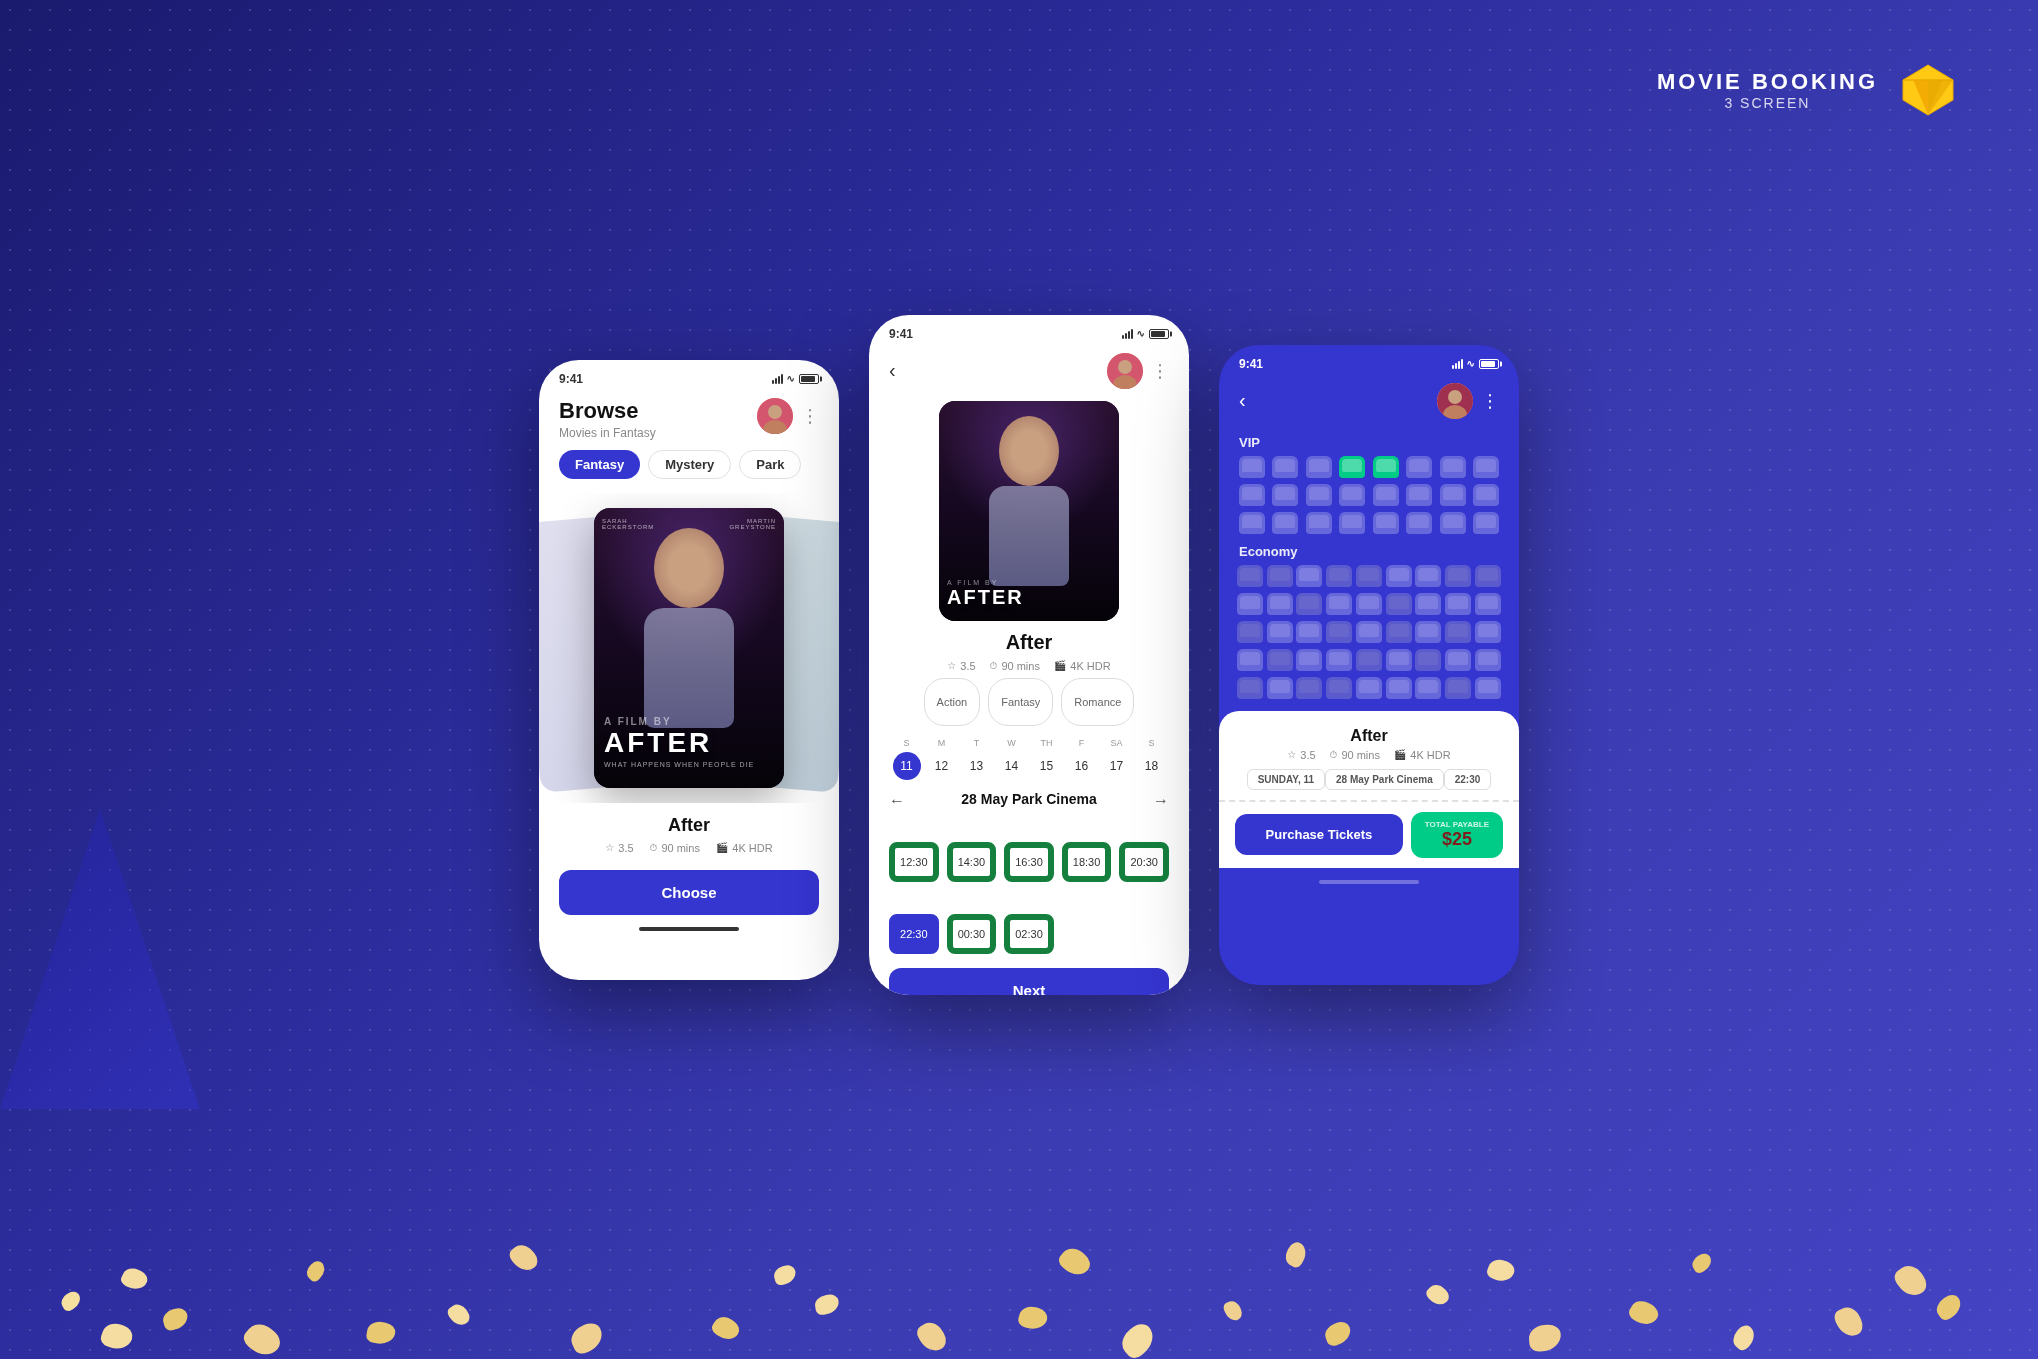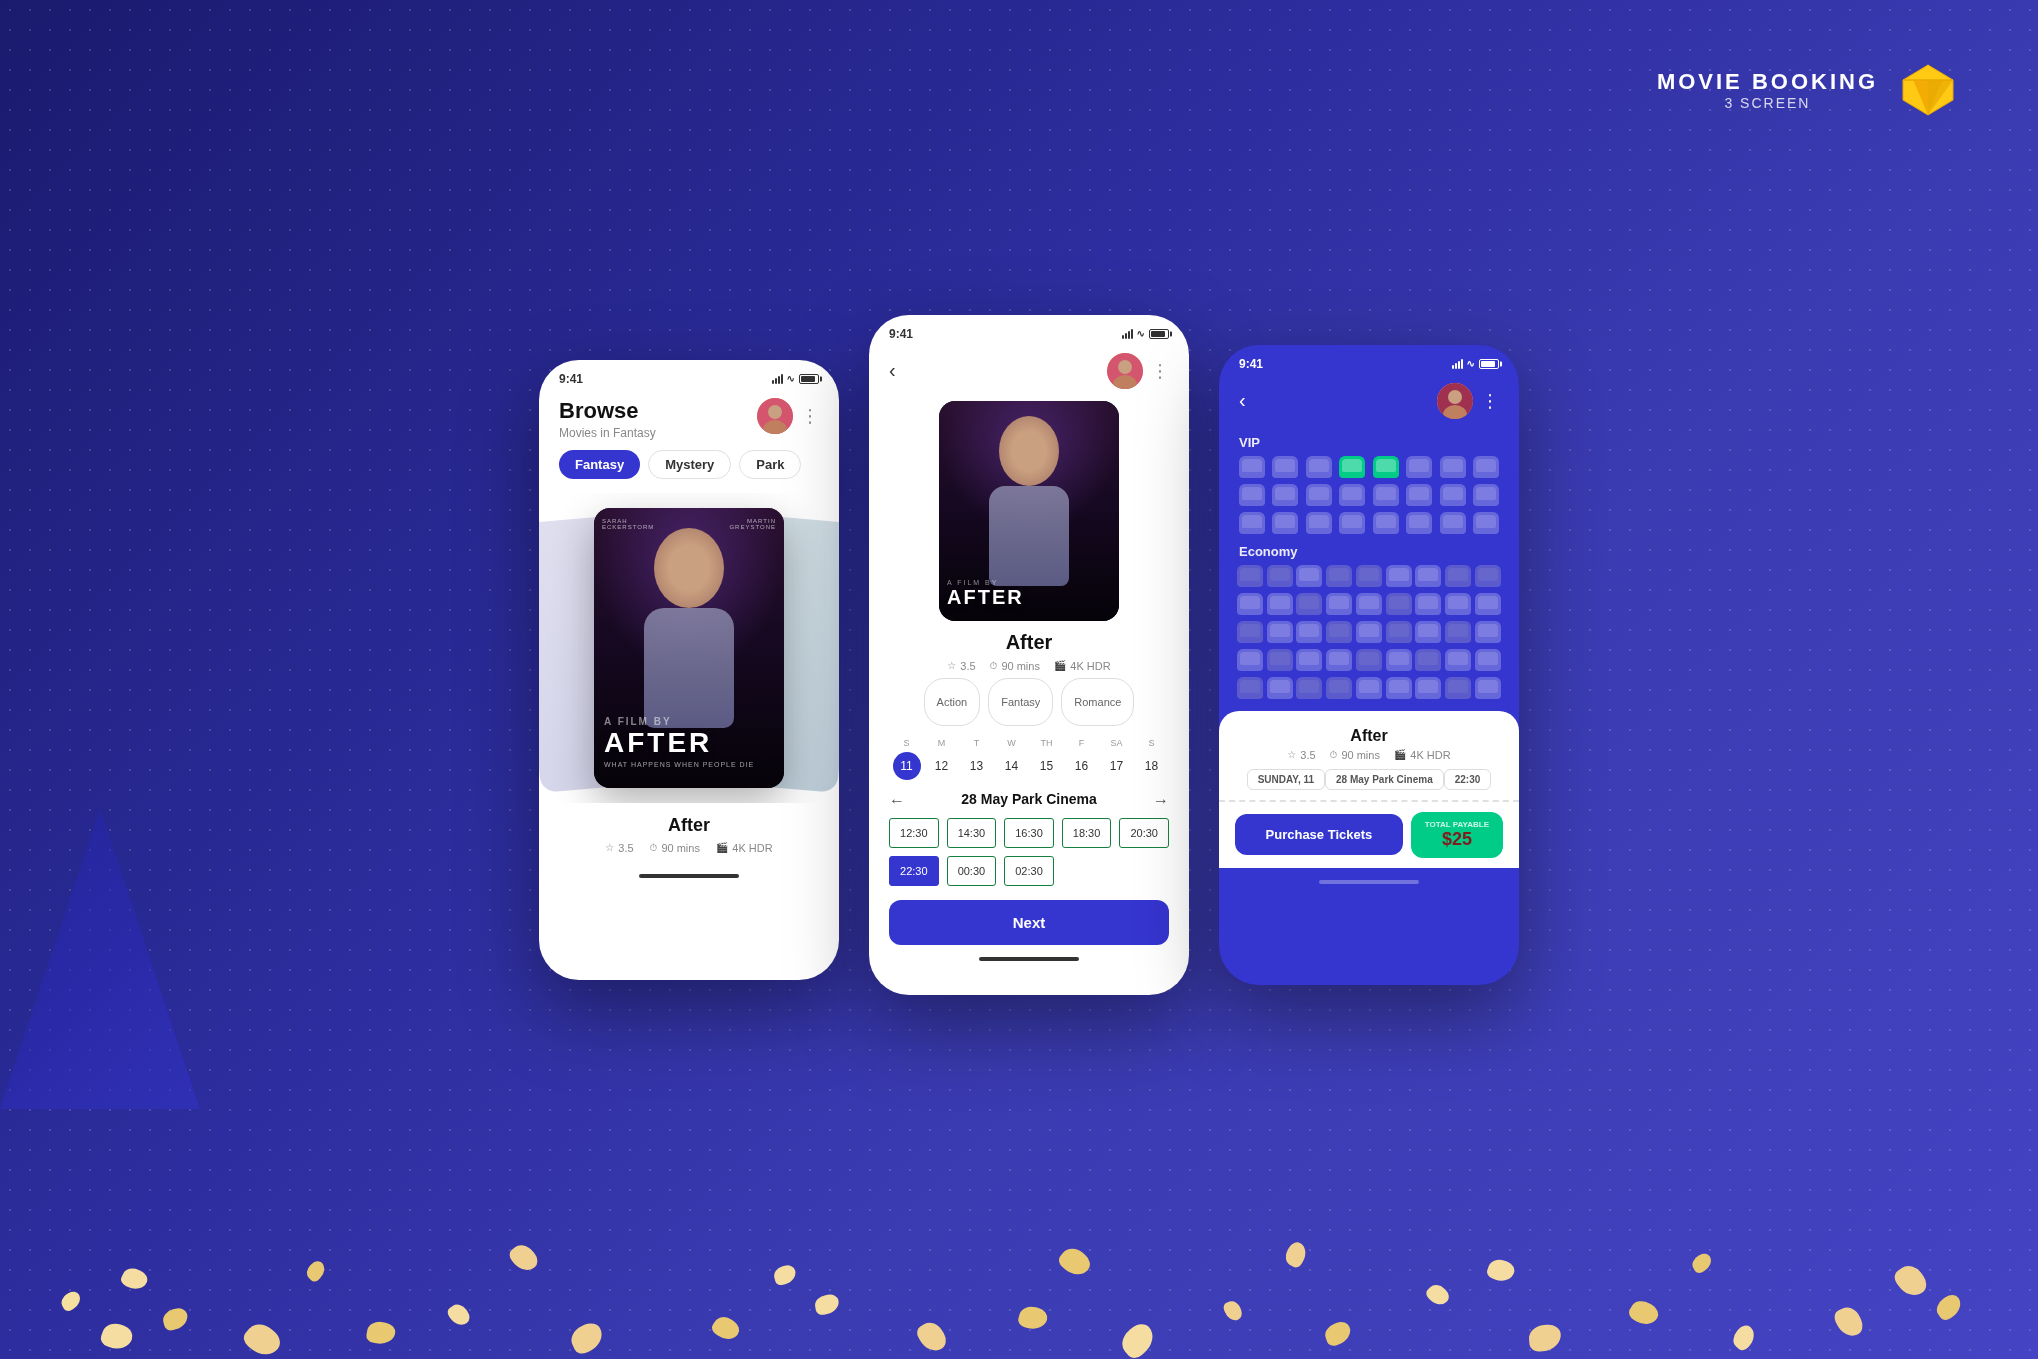--- a/index.html
+++ b/index.html
@@ -423,26 +423,27 @@
 
     
     .time-slots {
       padding: 0 20px;
       display: grid;
       grid-template-columns: repeat(5, 1fr);
       gap: 8px;
     }
     .time-slot {
       padding: 8px 4px;
-      border: 1px solid #15803d;
-      border-radius: 3px;
+      border: 6px solid #15803d;
+      border-radius: 8px;
       font-size: 11px;
       color: #333;
       text-align: center;
       cursor: pointer;
+      margin-top: 24px;
     }
     .time-slot-active {
       background: #3535d0;
       color: white;
       border-color: #3535d0;
     }
 
     .next-btn {
       margin: 14px 20px 0;
       width: calc(100% - 40px);
@@ -731,20 +732,21 @@
         <div class="meta-item">
           <span class="meta-icon">⏱</span>
           <span>90 mins</span>
         </div>
         <div class="meta-item">
           <span class="meta-icon">🎬</span>
           <span>4K HDR</span>
         </div>
       </div>
     </div>
+    <button class="choose-btn">Choose</button>
     <div class="home-indicator"></div>
   </div>
 
   <div class="phone phone-2">
     
     <div class="status-bar status-bar-dark">
       <span>9:41</span>
       <div class="status-icons">
         <div class="signal-bars">
           <span style="height:4px"></span>

